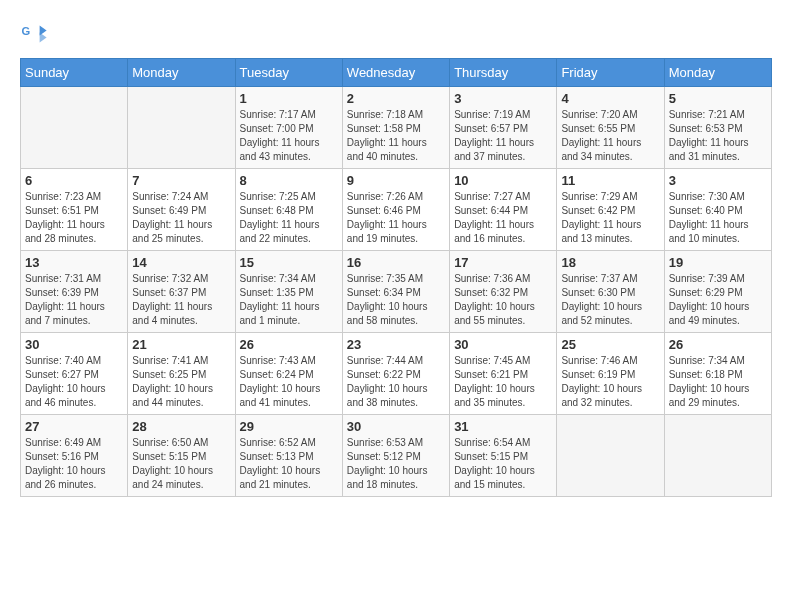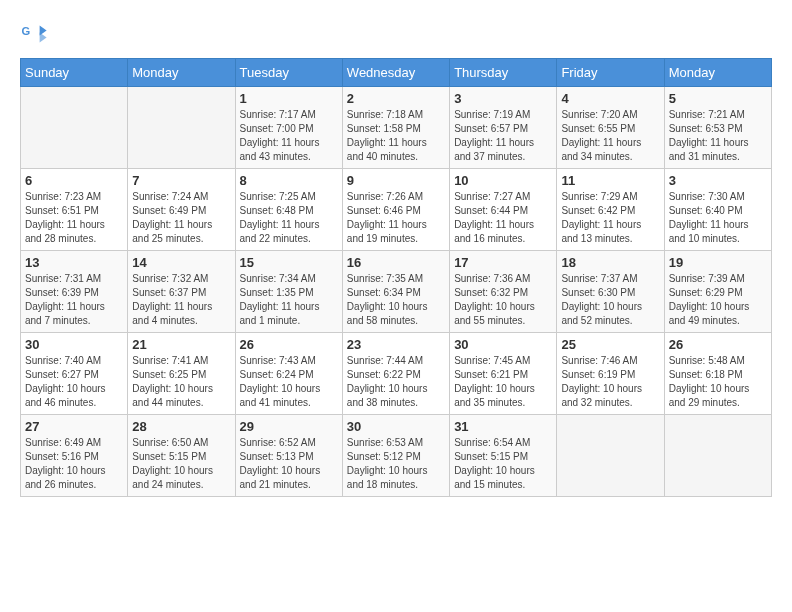--- a/index.html
+++ b/index.html
@@ -276,21 +276,21 @@
 Daylight: 10 hours and 35 minutes.</div>
         </td>
         <td>
           <span class="day-number">25</span>
           <div class="day-info">Sunrise: 7:46 AM
 Sunset: 6:19 PM
 Daylight: 10 hours and 32 minutes.</div>
         </td>
         <td>
           <span class="day-number">26</span>
-          <div class="day-info">Sunrise: 5:48 AM
+          <div class="day-info">Sunrise: 7:34 AM
 Sunset: 6:18 PM
 Daylight: 10 hours and 29 minutes.</div>
         </td>
       </tr>
       <tr>
         <td>
           <span class="day-number">27</span>
           <div class="day-info">Sunrise: 6:49 AM
 Sunset: 5:16 PM
 Daylight: 10 hours and 26 minutes.</div>

